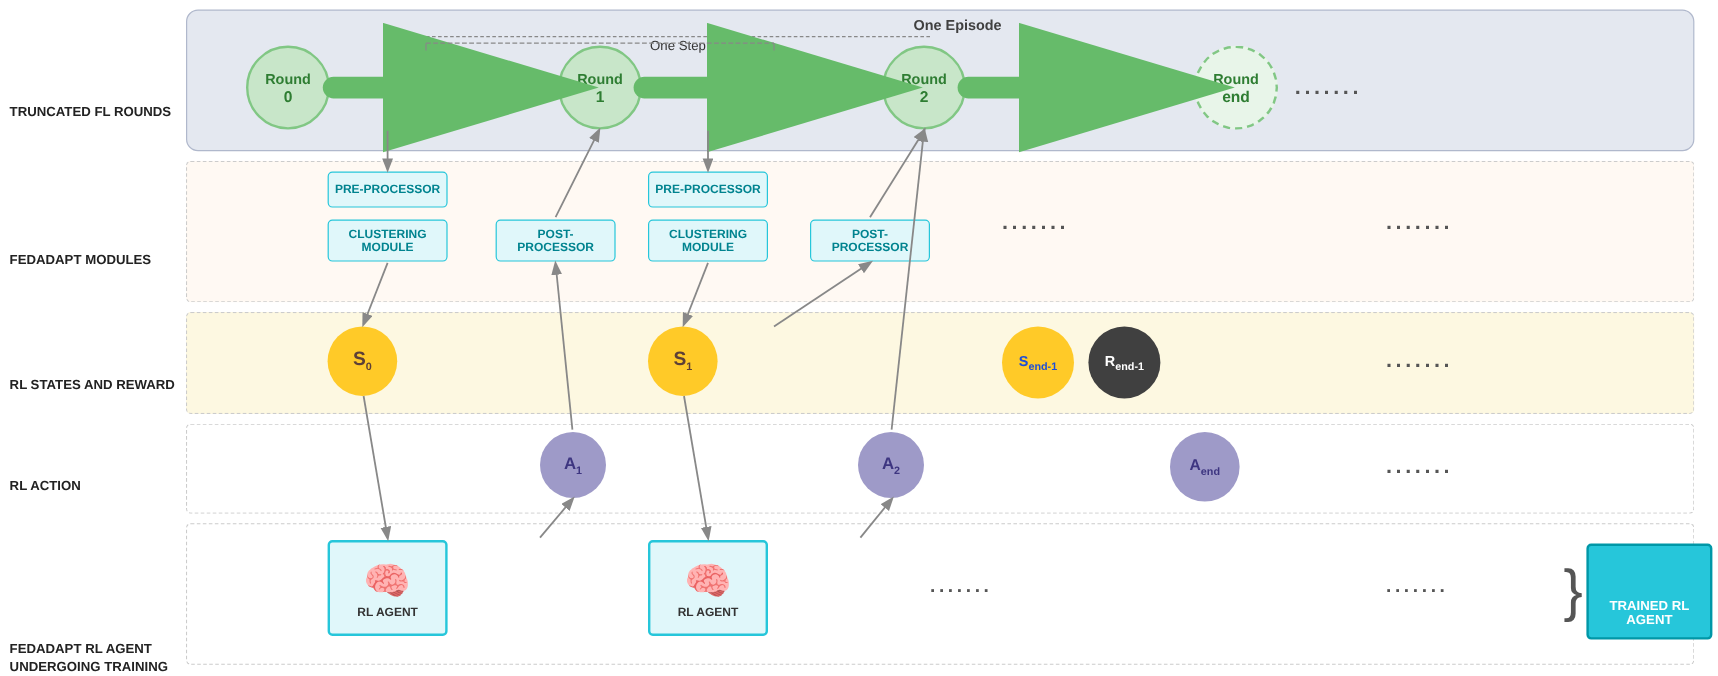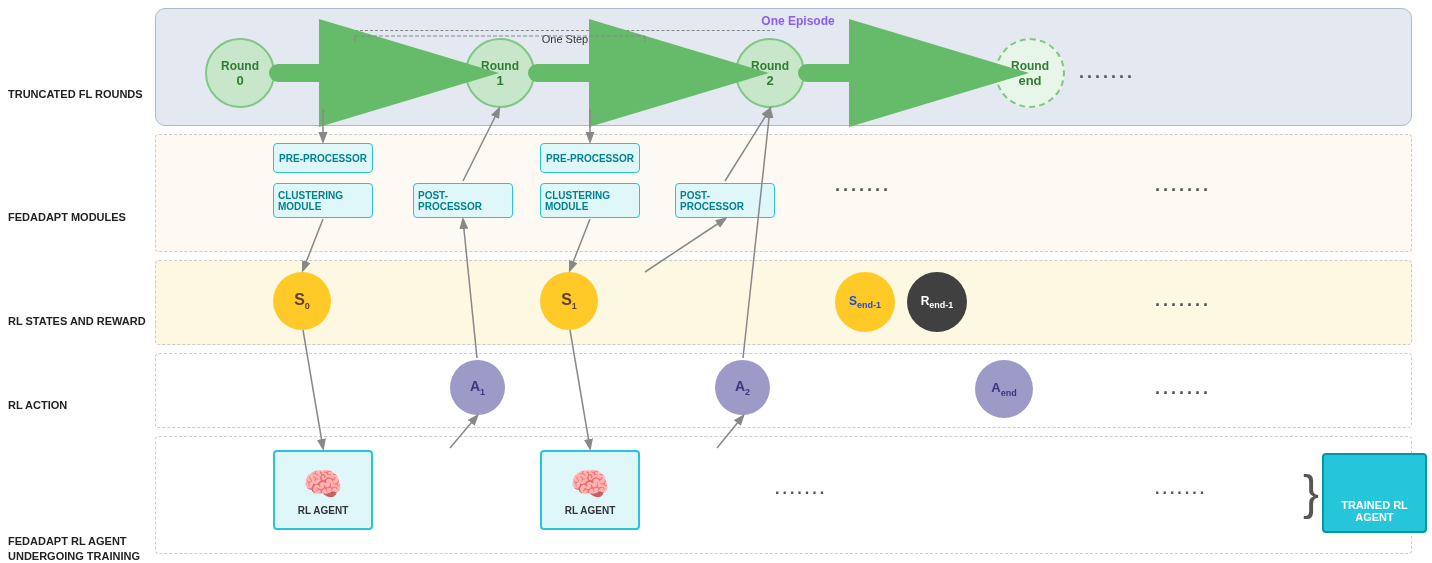--- a/index.html
+++ b/index.html
@@ -61,21 +61,21 @@
 
     
     .module-box {
       position: absolute;
       background: #e0f7fa;
       border: 1.5px solid #26c6da;
       border-radius: 4px;
       display: flex;
       align-items: center;
       justify-content: center;
-      text-align: left;
+      text-align: center;
       font-size: 10px;
       font-weight: bold;
       color: #00838f;
       padding: 4px;
     }
 
     
     .state-circle {
       position: absolute;
       border-radius: 50%;
@@ -191,21 +191,21 @@
     <div style="height: 120px; display:flex; align-items:flex-end;">
       <div class="row-label">FEDADAPT RL AGENT UNDERGOING TRAINING</div>
     </div>
   </div>
 
   <div class="main-area" style="position:relative;">
 
     <div style="position:absolute; top:8px; left:0; right:20px; height:118px; background:#e4e8f0; border-radius:10px; border:1.5px solid #b0b8cc;">
     </div>
 
-    <div style="position:absolute; top:14px; left:0; right:20px; text-align:center; font-size:12px; font-weight:bold; color:#8b5cf6;margin-left:29px;">One Episode</div>
+    <div style="position:absolute; top:14px; left:0; right:20px; text-align:center; font-size:12px; font-weight:bold; color:#404040;margin-left:29px;">One Episode</div>
 
     <div style="position:absolute; top:30px; left:200px; width:420px; text-align:center; font-size:11px; color:#333; border-top: 1.5px dashed #888; padding-top:2px;">One Step</div>
 
     <div class="round-circle" style="left:50px; top:38px;">
       <span style="font-size:12px; font-weight:bold; color:#2e7d32;">Round</span>
       <span style="font-size:13px; font-weight:bold; color:#2e7d32;">0</span>
     </div>
 
     <div class="round-circle" style="left:310px; top:38px;">
       <span style="font-size:12px; font-weight:bold; color:#2e7d32;">Round</span>

